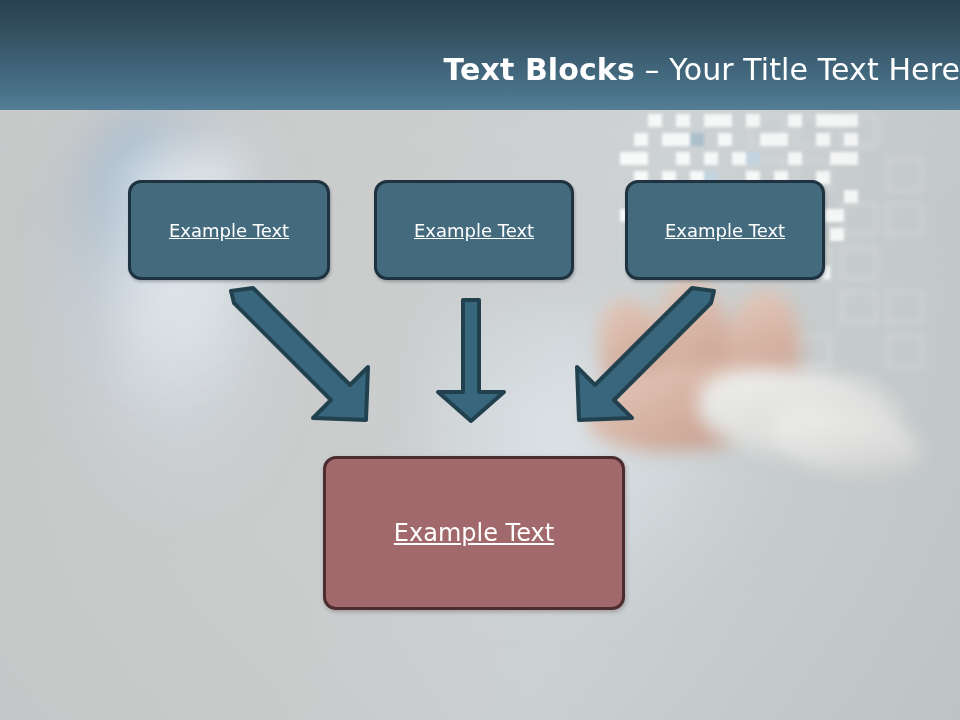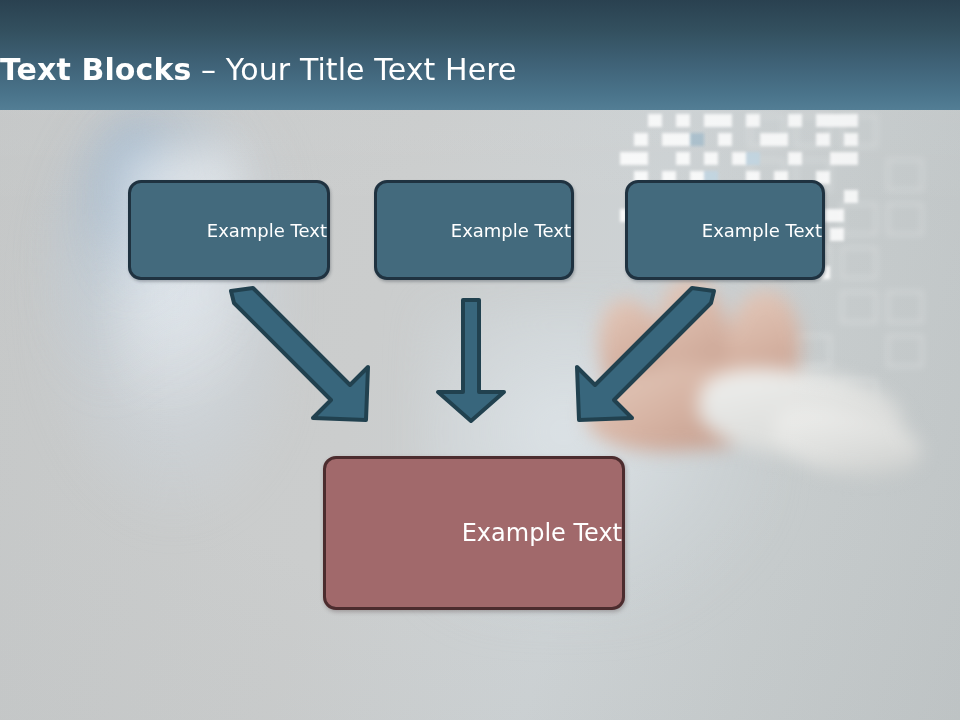--- a/index.html
+++ b/index.html
@@ -106,39 +106,40 @@
   .header {
     position: absolute;
     left: 0; top: 0;
     width: 960px; height: 110px;
     background: linear-gradient(180deg, #2a4150 0%, #33505f 28%, #3f6277 58%, #4a748b 86%, #537e95 100%);
   }
   .header-title {
     position: absolute;
     left: 0; top: 51px;
     width: 960px;
-    text-align: left;
+    text-align: right;
     color: #ffffff;
     font-size: 30px;
     line-height: 38px;
     letter-spacing: 0.1px;
     white-space: nowrap;
   }
   .header-title .t-bold { font-weight: bold; }
   .header-title .t-reg  { font-weight: normal; }
 
   
   .node {
     position: absolute;
     box-sizing: border-box;
     display: flex;
     align-items: center;
-    justify-content: flex-end;
+    justify-content: center;
     border-radius: 13px;
     color: #ffffff;
+    text-decoration: underline;
   }
   .node-blue {
     background: #436a7d;
     border: 3px solid #1f3240;
     box-shadow: 1px 2px 3px rgba(40,50,58,0.30);
     font-size: 18px;
   }
   .node-red {
     background: #a1696b;
     border: 3px solid #4c2c2e;

